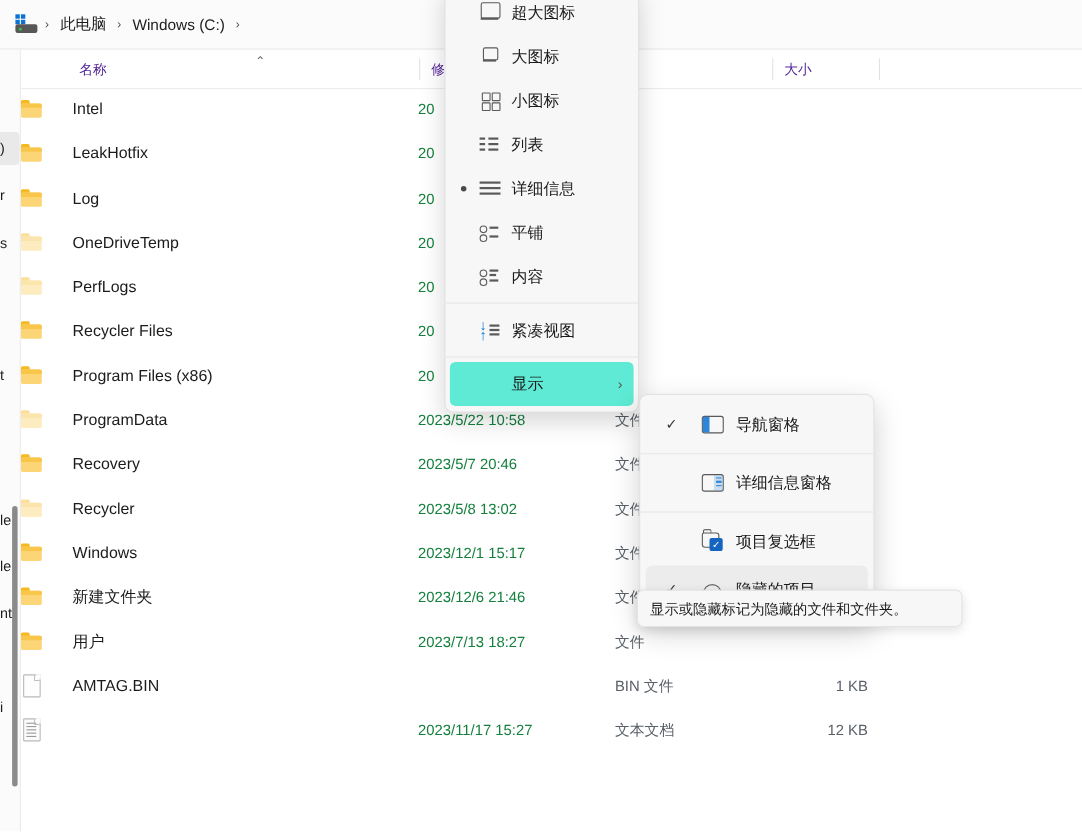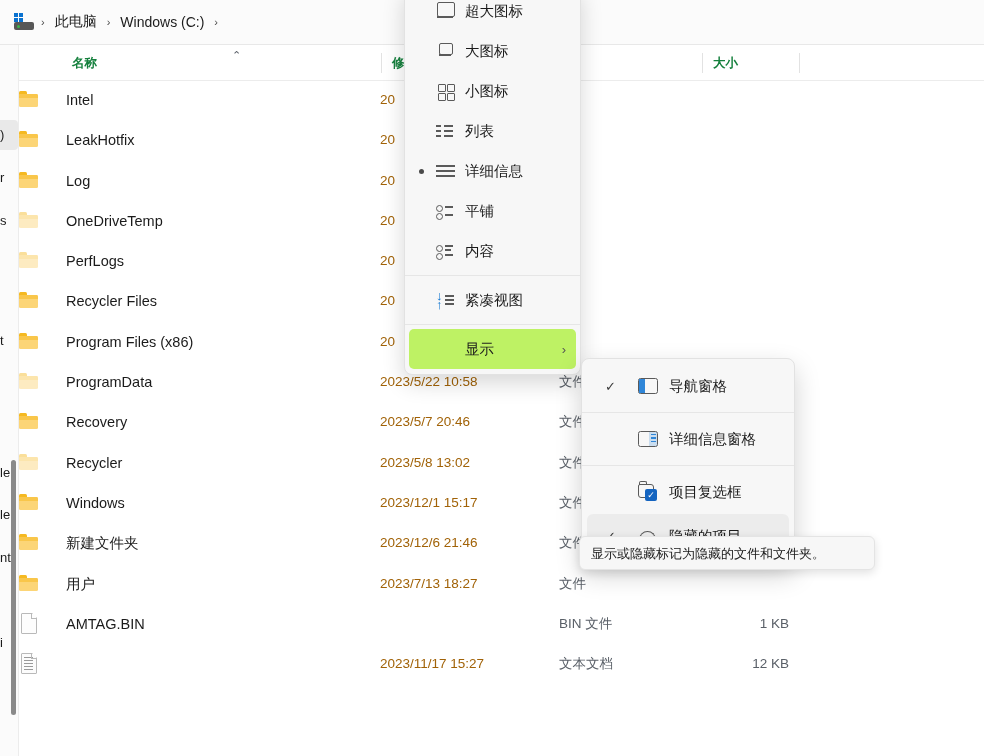--- a/index.html
+++ b/index.html
@@ -43,32 +43,32 @@
   .crumb { font-size: 14px; color: #1b1b1b; padding: 3px 7px; border-radius: 4px; white-space: nowrap;}
   .chev { font-size: 11px; color: #4a4a4a; padding: 0 3px; user-select:none; }
 
   
   .colhdr {
     position: absolute; left: 19px; top: 46px; width: 965px; height: 34px;
     background: #fff; border-bottom: 1px solid #ececec;
     font-size: 12.5px; color: #4b5563;
   }
   .colhdr .cell { position: absolute; top: 0; height: 34px; line-height: 34px;
-     padding-left: 11px; box-sizing: border-box; color:#15803d;font-weight:bold; }
+     padding-left: 11px; box-sizing: border-box; color:#4c1d95; }
   .colhdr .div { position:absolute; top:7px; height:20px; width:1px; background:#e2e2e2; }
   .sortmark { position:absolute; color:#5b6069; font-size:11px; top:3px; }
 
   
   .filelist { position: absolute; left: 19px; top: 80px; width: 965px; height: 676px;
      overflow: hidden; }
   .row { position: relative; height: 40.3px; }
   .row .nm { position:absolute; left:30px; top:0; height:40.3px; line-height:40.3px;
      font-size:14.5px; color:#1b1b1b; white-space:nowrap;margin-left:17px; }
   .row .dt { position:absolute; left:361px; top:0; height:40.3px; line-height:40.3px;
-     font-size:13.5px; color:#a16207; white-space:nowrap; }
+     font-size:13.5px; color:#15803d; white-space:nowrap; }
   .row .tp { position:absolute; left:540px; top:0; height:40.3px; line-height:40.3px;
      font-size:13.5px; color:#5a6068; white-space:nowrap; }
   .row .sz { position:absolute; left:660px; width:110px; top:0; height:40.3px;
      line-height:40.3px; font-size:13.5px; color:#5a6068; text-align:right; white-space:nowrap; }
 
   
   .ficon { position:absolute; left:0; top:11px; width:19px; height:16px; }
   .ficon .tab { position:absolute; left:0; top:0; width:8px; height:4px;
      background:#f5b921; border-radius:1.5px 1.5px 0 0; }
   .ficon .bd { position:absolute; left:0; top:3px; width:19px; height:13px;
@@ -87,21 +87,21 @@
 
   
   .menu {
     position: absolute; left: 404px; top: -14px; width: 177px;
     background: #f7f7f7; border: 1px solid #e2e2e2;
     border-radius: 8px; box-shadow: 0 8px 22px rgba(0,0,0,0.16);
     padding: 4px 0 5px 0; box-sizing: border-box;
   }
   .mi { position: relative; height: 40px; display: flex; align-items: center;
      font-size: 14.5px; color: #1b1b1b; margin: 0 4px; border-radius: 5px; }
-  .mi.active { background: #bef264; }
+  .mi.active { background: #5eead4; }
   .mi .bullet { position:absolute; left: 10px; width:5px; height:5px; border-radius:50%;
      background:#4a4a4a; }
   .mi .mic { position:absolute; left: 26px; width: 22px; height: 20px; }
   .mi .mlabel { margin-left: 56px; }
   .mi .subarrow { position:absolute; right: 10px; font-size: 13px; color:#555; }
   .msep { height:1px; background:#e6e6e6; margin: 4px 0; }
 
   
   .ic-mon { position:absolute; left:2px; top:1px; width:16px; height:13px;
      border:1.4px solid #5a5a5a; border-radius:2px; }

